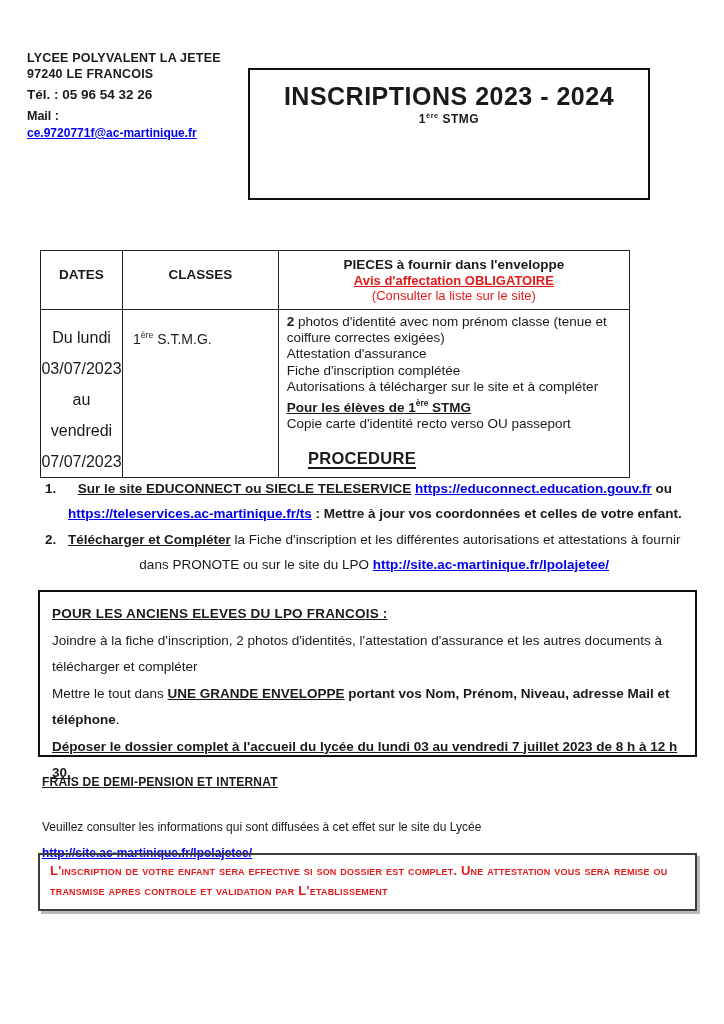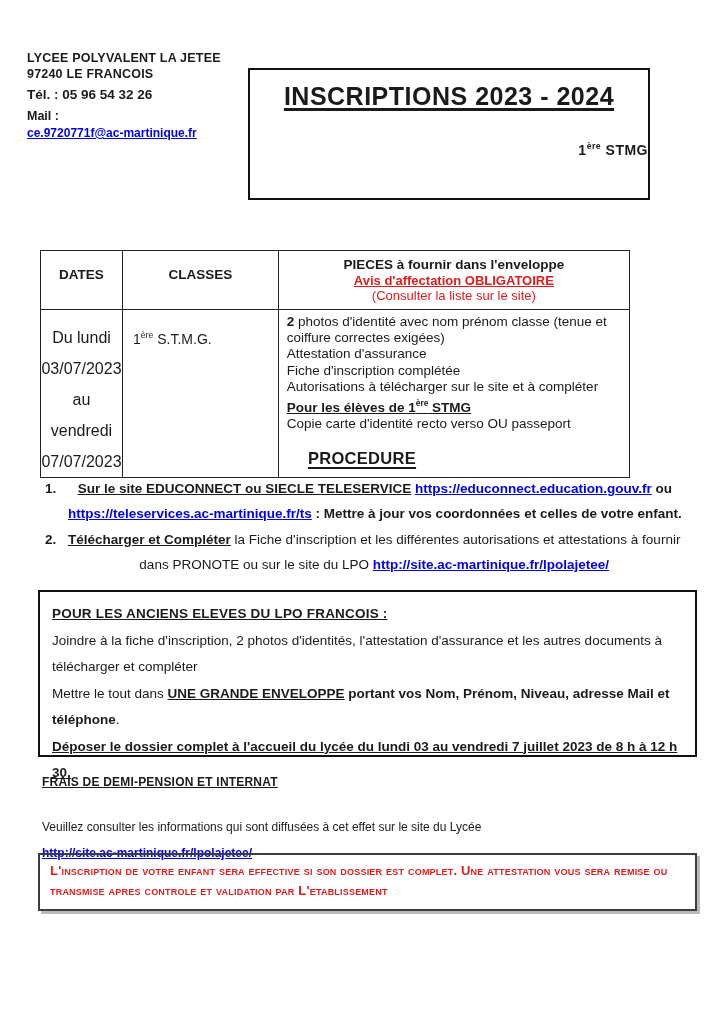--- a/index.html
+++ b/index.html
@@ -12,22 +12,22 @@
   .school-header { position:absolute; left:27px; top:50px; width:230px; }
   .school-name, .school-address { font-size:12.5px; font-weight:bold; line-height:16px; letter-spacing:.2px; }
   .school-phone { font-size:13.5px; font-weight:bold; margin-top:5px; }
   .mail-label { font-size:12.5px; font-weight:bold; margin-top:7px; }
   .mail-link { font-size:12px; font-weight:bold; display:inline-block; margin-top:3px; }
 
   
   .title-box { position:absolute; left:248px; top:68px; width:402px; height:132px;
                border:2.5px solid #111; padding-top:12px; text-align:center; }
   .doc-title { font-size:25px; font-weight:800; letter-spacing:.5px;
-               text-decoration:underline; text-decoration-thickness:2.5px; text-underline-offset:3px; }
-  .doc-subtitle { font-size:14px; font-weight:600; margin-top:30px; letter-spacing:.5px;text-align:right; }
+               text-decoration-thickness:2.5px; text-underline-offset:3px; }
+  .doc-subtitle { font-size:12px; font-weight:600; margin-top:0; letter-spacing:.5px; }
   sup { font-size:.62em; }
 
   
   table.main { position:absolute; left:40px; top:250px; width:590px; border-collapse:collapse; }
   table.main th, table.main td { border:1.5px solid #222; vertical-align:top; }
   th.h-dates   { width:82px; }
   th.h-classes { width:156px; }
   th.h-pieces  { width:352px; }
   .th-inner { font-size:13.5px; font-weight:bold; text-align:center; padding:6px 2px; }
   th.h-dates .th-inner, th.h-classes .th-inner { padding-top:16px; }

